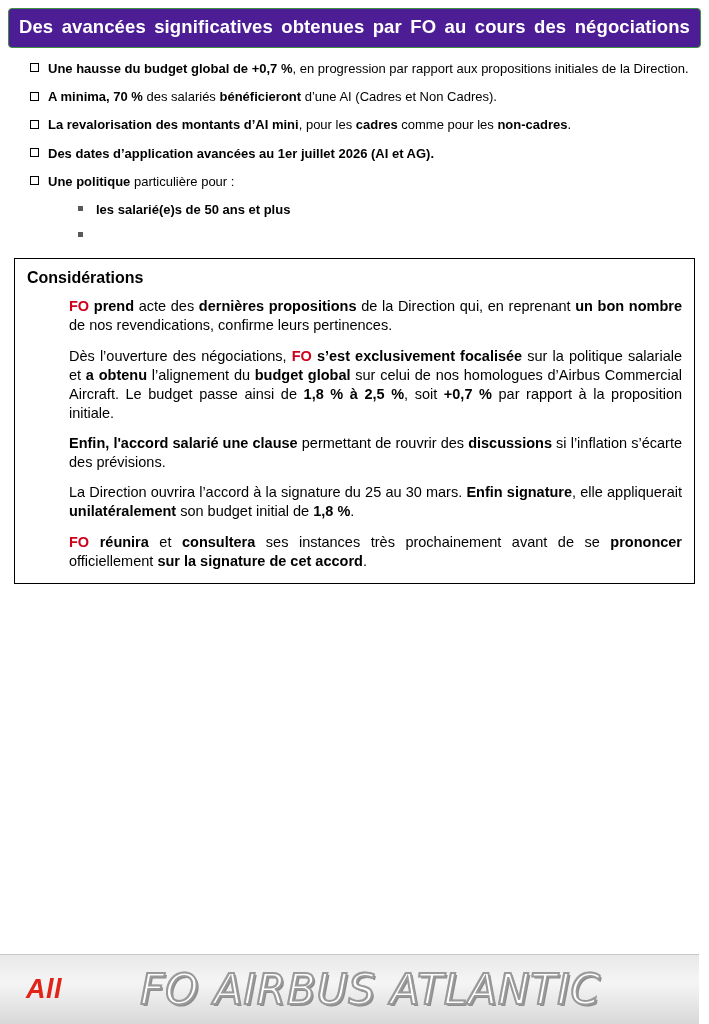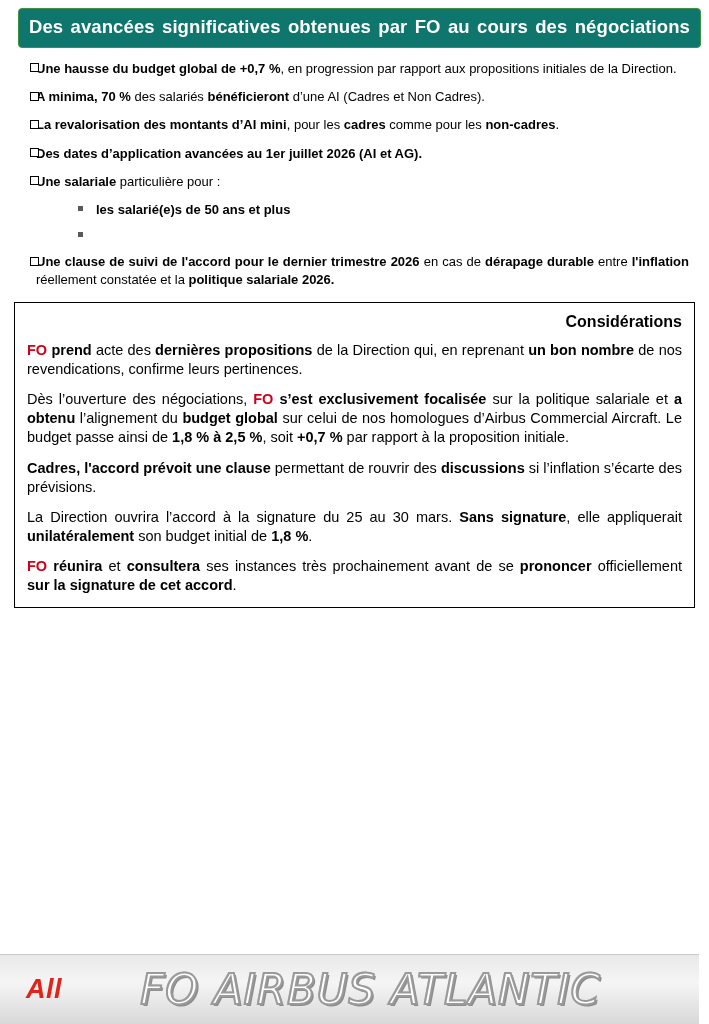--- a/index.html
+++ b/index.html
@@ -11,22 +11,22 @@
     width: 709px;
     height: 1024px;
     font-family: "Liberation Sans", sans-serif;
     color: #000000;
     position: relative;
     overflow: hidden;
   }
 
   
   .header-banner {
-    margin: 8px 8px 0 18px;
-    background: #0f766e;
+    margin: 8px 8px 0 8px;
+    background: #4c1d95;
     border: 1px solid #3e9142;
     border-radius: 4px;
     padding: 6px 10px 8px 10px;
     box-sizing: border-box;
   }
   .header-title {
     color: #ffffff;
     font-size: 18.5px;
     font-weight: bold;
     line-height: 1.28;
@@ -37,20 +37,21 @@
 
   
   .bullets {
     margin: 12px 12px 0 12px;
     box-sizing: border-box;
   }
   .bullet-row {
     display: flex;
     align-items: flex-start;
     margin-bottom: 11px;
+    gap: 12px;
   }
   .bullet-marker {
     width: 24px;
     flex: 0 0 24px;
     text-align: left;
     padding-left: 18px;
     box-sizing: border-box;
     font-size: 11px;
     line-height: 17px;
     color: #000;
@@ -105,30 +106,31 @@
   }
 
   
   .considerations {
     margin: 14px 14px 0 14px;
     border: 1px solid #000;
     padding: 10px 12px 12px 12px;
     box-sizing: border-box;
   }
   .cons-title {
-    text-align: right;
+    text-align: left;
     font-size: 16px;
     font-weight: bold;
     margin-bottom: 10px;
   }
   .cons-para {
     font-size: 14.5px;
     line-height: 1.32;
     text-align: justify;
     margin-bottom: 11px;
+    margin-left: 42px;
   }
   .cons-para:last-child { margin-bottom: 0; }
   .fo { color: #D0021B; font-weight: bold; }
   .cons-para b { font-weight: bold; }
 
   
   .footer {
     position: absolute;
     left: 0;
     right: 10px;
@@ -198,47 +200,43 @@
     <div class="bullet-text"><b>La revalorisation des montants d’AI mini</b>, pour les <b>cadres</b> comme pour les <b>non-cadres</b>.</div>
   </div>
 
   <div class="bullet-row">
     <div class="bullet-marker"><span class="sq"></span></div>
     <div class="bullet-text"><b>Des dates d’application avancées au 1er juillet 2026 (AI et AG).</b></div>
   </div>
 
   <div class="bullet-row">
     <div class="bullet-marker"><span class="sq"></span></div>
-    <div class="bullet-text"><b>Une salariale</b> particulière pour :</div>
+    <div class="bullet-text"><b>Une politique</b> particulière pour :</div>
   </div>
 
   <div class="subbullets">
     <div class="sub-row">
       <div class="sub-marker"><span class="sub-sq"></span></div>
       <div class="sub-text">les salarié(e)s de 50 ans et plus</div>
     </div>
     <div class="sub-row">
       <div class="sub-marker"><span class="sub-sq"></span></div>
     </div>
   </div>
 
 
-  <div class="bullet-row">
-    <div class="bullet-marker"><span class="sq"></span></div>
-    <div class="bullet-text"><b>Une clause de suivi de l'accord pour le dernier trimestre 2026</b> en cas de <b>dérapage durable</b> entre <b>l'inflation</b> réellement constatée et la <b>politique salariale 2026.</b></div>
-  </div>
 
 </div>
 
 <div class="considerations">
   <div class="cons-title">Considérations</div>
   <div class="cons-para"><span class="fo">FO</span> <b>prend</b> acte des <b>dernières propositions</b> de la Direction qui, en reprenant <b>un bon nombre</b> de nos revendications, confirme leurs pertinences.</div>
   <div class="cons-para">Dès l’ouverture des négociations, <span class="fo">FO</span> <b>s’est exclusivement focalisée</b> sur la politique salariale et <b>a obtenu</b> l’alignement du <b>budget global</b> sur celui de nos homologues d’Airbus Commercial Aircraft. Le budget passe ainsi de <b>1,8 % à 2,5 %</b>, soit <b>+0,7 %</b> par rapport à la proposition initiale.</div>
-  <div class="cons-para"><b>Cadres, l'accord prévoit une clause</b> permettant de rouvrir des <b>discussions</b> si l’inflation s’écarte des prévisions.</div>
-  <div class="cons-para">La Direction ouvrira l’accord à la signature du 25 au 30 mars. <b>Sans signature</b>, elle appliquerait <b>unilatéralement</b> son budget initial de <b>1,8 %</b>.</div>
+  <div class="cons-para"><b>Enfin, l'accord salarié une clause</b> permettant de rouvrir des <b>discussions</b> si l’inflation s’écarte des prévisions.</div>
+  <div class="cons-para">La Direction ouvrira l’accord à la signature du 25 au 30 mars. <b>Enfin signature</b>, elle appliquerait <b>unilatéralement</b> son budget initial de <b>1,8 %</b>.</div>
   <div class="cons-para"><span class="fo">FO</span> <b>réunira</b> et <b>consultera</b> ses instances très prochainement avant de se <b>prononcer</b> officiellement <b>sur la signature de cet accord</b>.</div>
 </div>
 
 <div class="footer-sep"></div>
 <div class="footer">
   <div class="footer-left">All</div>
   <div class="footer-main">FO AIRBUS ATLANTIC</div>
 </div>
 
 </body></html>

